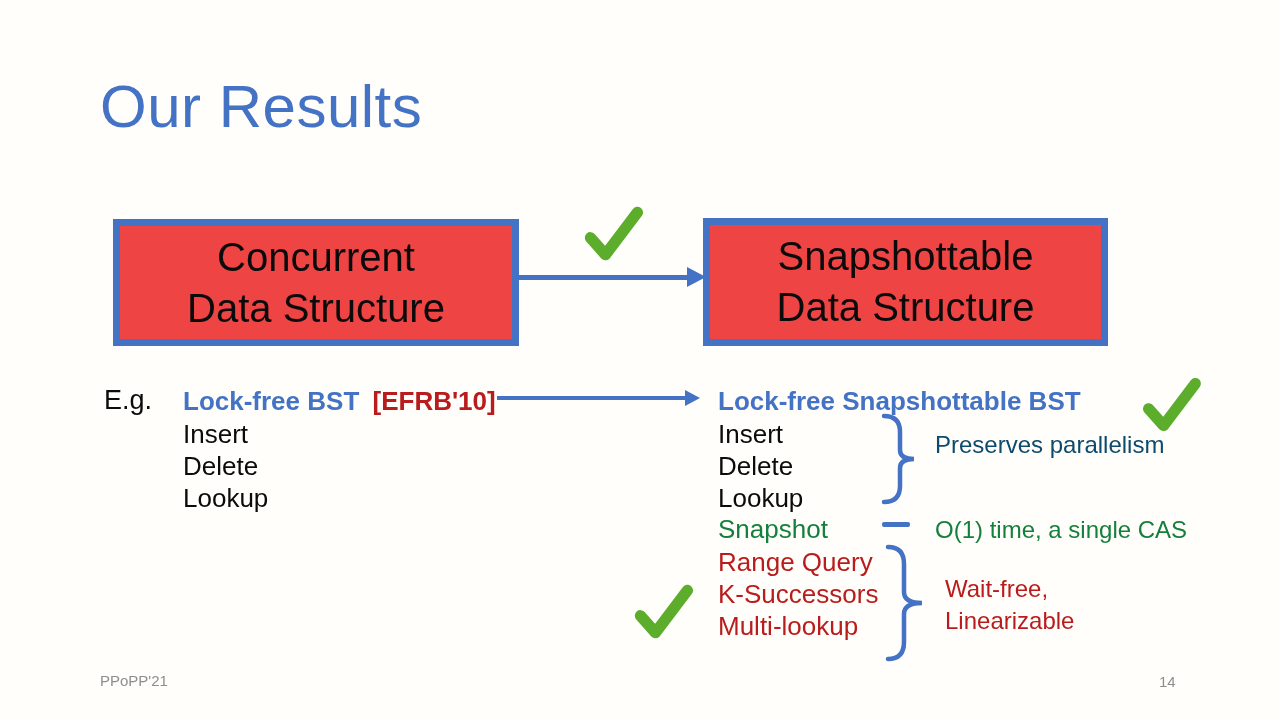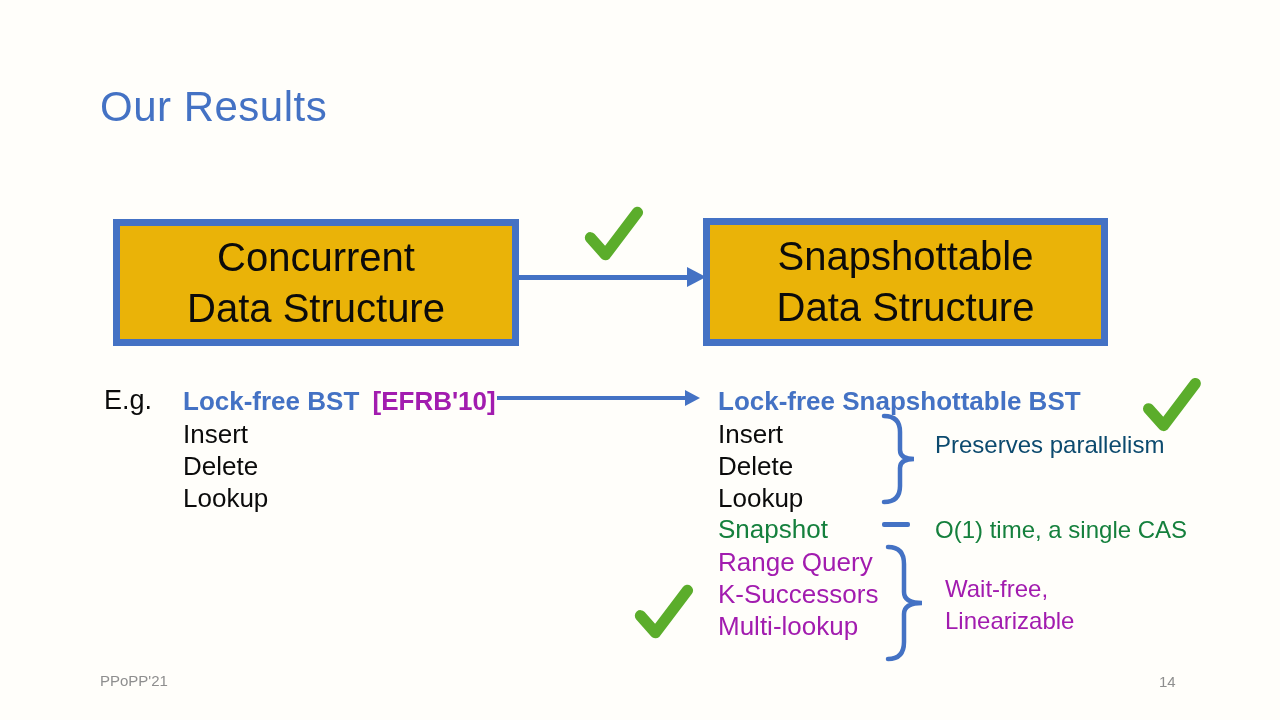--- a/index.html
+++ b/index.html
@@ -7,49 +7,49 @@
     width:1280px;height:720px;
     background:#FFFEFA;
     font-family:"Liberation Sans", sans-serif;
     position:relative;overflow:hidden;
     color:#0b0b0b;
   }
   .abs{position:absolute;}
   
   .slide-title{
     left:100px;top:78px;
-    font-size:42px;line-height:58px;
+    font-size:60px;line-height:58px;
     color:#4472C4;font-weight:400;
     letter-spacing:0.5px;
   }
   
   .big-box{
     border:7px solid #4472C4;
-    background:#eab308;
+    background:#ef4444;
     display:flex;flex-direction:column;
     align-items:center;justify-content:center;
     text-align:center;
     font-size:40px;line-height:51px;color:#0b0b0b;
   }
   .box-left{left:113px;top:219px;width:392px;height:113px;}
   .box-right{left:703px;top:218px;width:391px;height:114px;}
   
   .arrow-line{background:#4472C4;}
   .arrow-head{width:0;height:0;}
   .main-arrow-line{left:519px;top:275px;width:170px;height:5px;}
   .main-arrow-head{left:687px;top:267px;border-left:19px solid #4472C4;border-top:10px solid transparent;border-bottom:10px solid transparent;}
   .small-arrow-line{left:497px;top:396px;width:190px;height:4px;}
   .small-arrow-head{left:685px;top:390px;border-left:15px solid #4472C4;border-top:8px solid transparent;border-bottom:8px solid transparent;}
   
   .eg-label{left:104px;top:385px;font-size:27px;}
   .row-title{font-size:26px;font-weight:bold;white-space:nowrap;}
   .left-ds-title{left:183px;top:386px;}
   .right-ds-title{left:718px;top:386px;}
   .blue-text{color:#4472C4;}
-  .green-text{color:#a21caf;}
+  .green-text{color:#b91c1c;}
   .orange-text{color:#15803d;text-align:center;}
   .ops-list{font-size:26px;line-height:32px;}
   .left-ops{left:183px;top:418px;}
   .right-ops{left:718px;top:418px;}
   .snapshot-op{left:718px;top:514px;font-size:26px;}
   .query-ops{left:718px;top:546px;font-size:26px;line-height:32px;}
   
   .note{font-size:24px;line-height:30px;}
   .ops-note{left:935px;top:430px;color:#0c4a6e;}
   .snapshot-note{left:935px;top:515px;}

